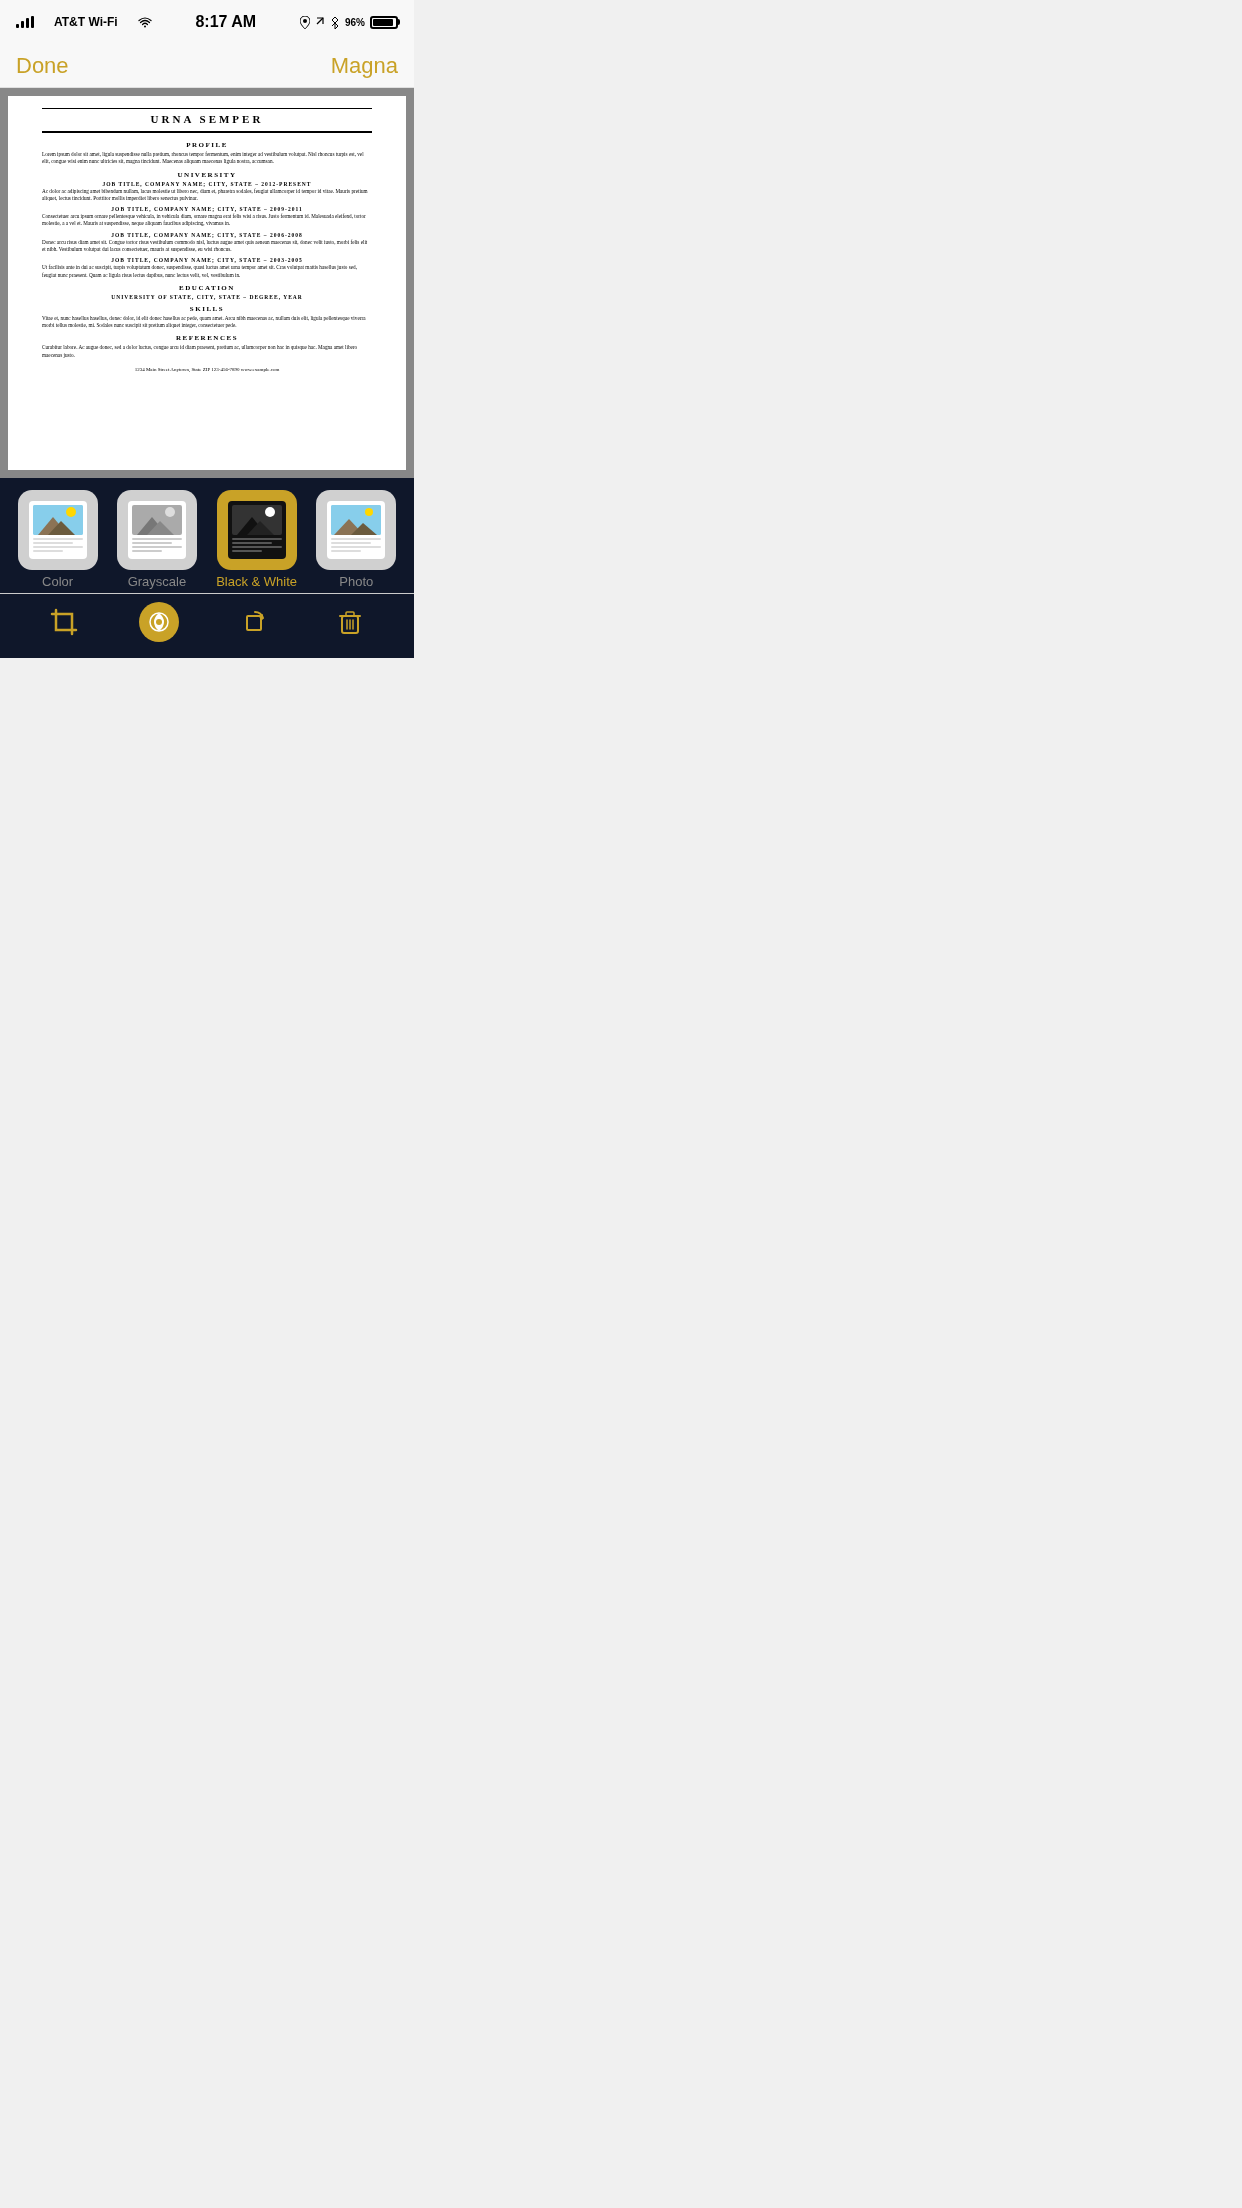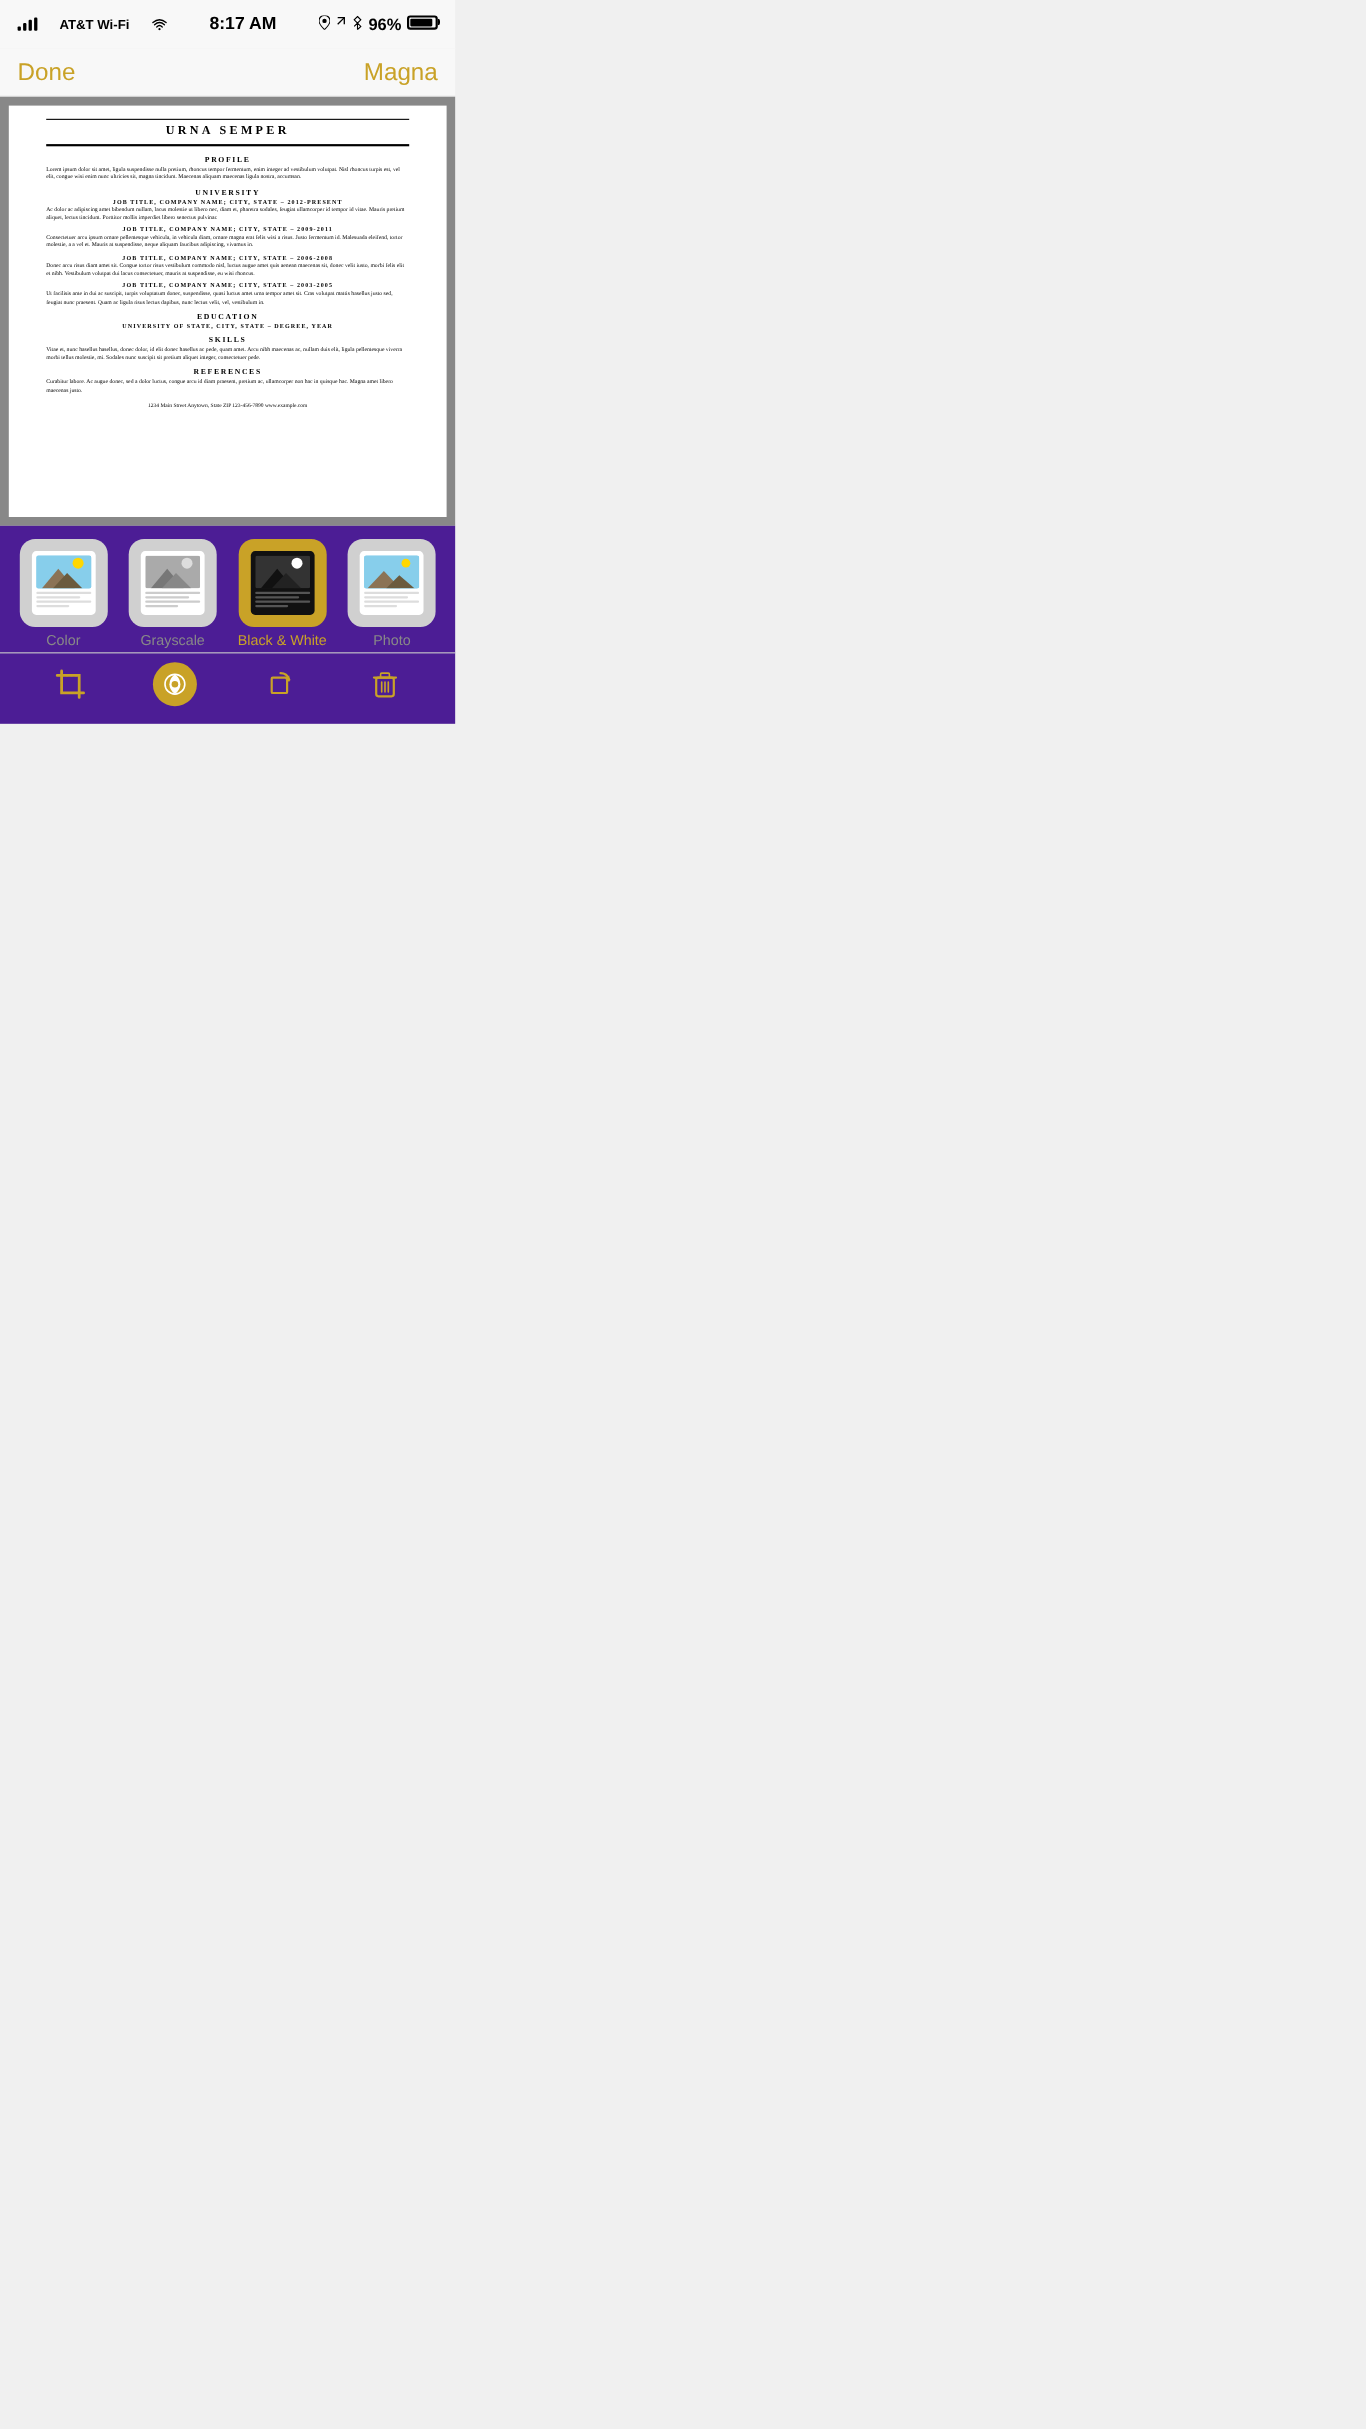--- a/index.html
+++ b/index.html
@@ -43,22 +43,23 @@
       width: 3px;
       background: #000;
       border-radius: 1px;
     }
     .status-center {
       font-size: 16px;
       font-weight: 600;
     }
     .status-right {
       display: flex;
+      align-items: center;
       gap: 5px;
-      font-size: 15px;
+      font-size: 10px;
     }
     .battery-icon {
       width: 28px;
       height: 13px;
       border: 2px solid #000;
       border-radius: 3px;
       position: relative;
       display: flex;
       align-items: center;
       padding: 1px;
@@ -162,21 +163,21 @@
     .doc-footer {
       text-align: center;
       font-size: 5px;
       color: #000;
       margin-top: 8px;
     }
 
     
     .bottom-toolbar {
       width: 100%;
-      background: #4c1d95;
+      background: #0f172a;
       padding: 8px 0 4px;
     }
 
     
     .filter-options {
       display: flex;
       justify-content: space-around;
       align-items: flex-start;
       padding: 4px 8px 4px;
     }

